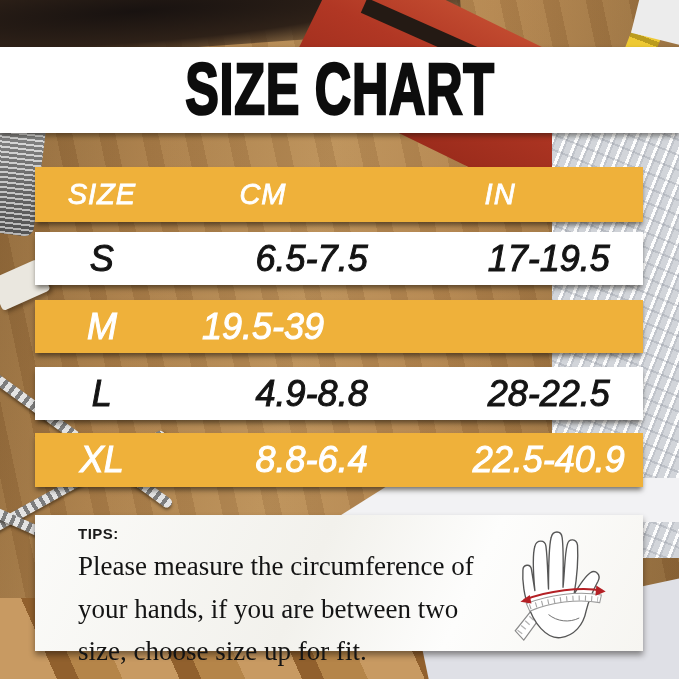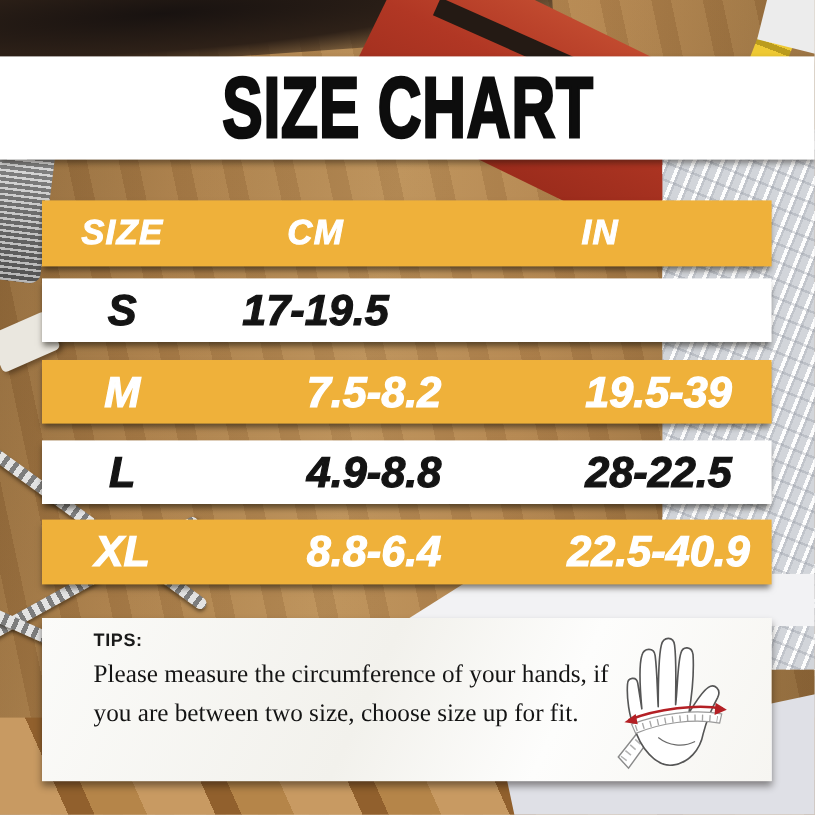--- a/index.html
+++ b/index.html
@@ -44,35 +44,35 @@
   .bg-paper-br{position:absolute;left:430px;top:598px;width:330px;height:140px;background:#dfe0e6;transform:rotate(-12deg);}
   .bg-wedge-mid{position:absolute;left:330px;top:478px;width:349px;height:44px;background:#f2f2f4;
     clip-path:polygon(0 100%,20% 0,100% 0,100% 100%);}
   
   .title-band{position:absolute;left:0;top:35px;width:100%;height:86px;background:#ffffff;z-index:2;
     display:flex;align-items:center;justify-content:center;box-shadow:0 3px 5px rgba(20,15,8,.45);margin-top:12px;}
   .title-band h1{margin:0;font-size:70px;line-height:1;font-weight:700;color:#0d0d0d;letter-spacing:1px;
     transform:scale(.72,1.02);transform-origin:center;-webkit-text-stroke:2.5px #0d0d0d;white-space:nowrap;}
   
   .size-table{position:absolute;left:35px;top:167px;width:608px;z-index:2;}
-  .trow{display:flex;align-items:center;font-style:italic;font-weight:700;
+  .trow{display:flex;align-items:center;font-style:italic;font-weight:400;
     box-shadow:0 4px 5px -1px rgba(18,14,8,.55);}
   .cell{text-align:center;}
   .c1{width:22%;} .c2{width:47%;} .c3{width:31%;}
   .thead{height:55px;background:#EFB13A;color:#ffffff;font-size:29px;letter-spacing:1px;-webkit-text-stroke:.8px #fff;}
   .r-light{height:53px;background:#ffffff;color:#141414;font-size:36px;-webkit-text-stroke:1px #141414;}
   .r-dark{height:53px;background:#EFB13A;color:#ffffff;font-size:36px;-webkit-text-stroke:1px #fff;}
   .m-s{margin-top:10px;} .m-m{margin-top:15px;} .m-l{margin-top:14px;} .m-xl{margin-top:13px;height:54px;align-items:center;}
   
   .tips-box{position:absolute;left:35px;top:515px;width:608px;height:136px;z-index:2;
     background:linear-gradient(115deg,#fbfbf9 0%,#f2f1ec 45%,#fdfdfc 70%,#f6f5f1 100%);
     box-shadow:0 4px 6px rgba(18,14,8,.45);}
   .tips-text{position:absolute;left:43px;top:10px;width:430px;}
   .tips-heading{font-weight:700;font-size:15px;color:#1a1a1a;letter-spacing:.5px;}
-  .tips-body{margin-top:3px;font-family:"Liberation Serif",serif;font-size:21px;line-height:1.58;color:#141414;}
+  .tips-body{margin-top:3px;font-family:"Liberation Serif",serif;font-size:27px;line-height:1.58;color:#141414;}
   .tips-hand{position:absolute;right:8px;top:4px;width:132px;height:128px;}
 </style>
 </head>
 <body>
 
 <div class="stage">
 
   <div class="bg">
     <div class="bg-wood"></div>
     <div class="bg-grain"></div>
@@ -99,25 +99,25 @@
   </div>
 
   <div class="size-table">
     <div class="trow thead">
       <div class="cell c1">SIZE</div>
       <div class="cell c3">CM</div>
       <div class="cell c2">IN</div>
     </div>
     <div class="trow r-light m-s">
       <div class="cell c1">S</div>
+      <div class="cell c2">6.5-7.5</div>
       <div class="cell c3">17-19.5</div>
     </div>
     <div class="trow r-dark m-m">
       <div class="cell c1">M</div>
-      <div class="cell c2">7.5-8.2</div>
       <div class="cell c3">19.5-39</div>
     </div>
     <div class="trow r-light m-l">
       <div class="cell c1">L</div>
       <div class="cell c2">4.9-8.8</div>
       <div class="cell c3">28-22.5</div>
     </div>
     <div class="trow r-dark m-xl">
       <div class="cell c1">XL</div>
       <div class="cell c2">8.8-6.4</div>

